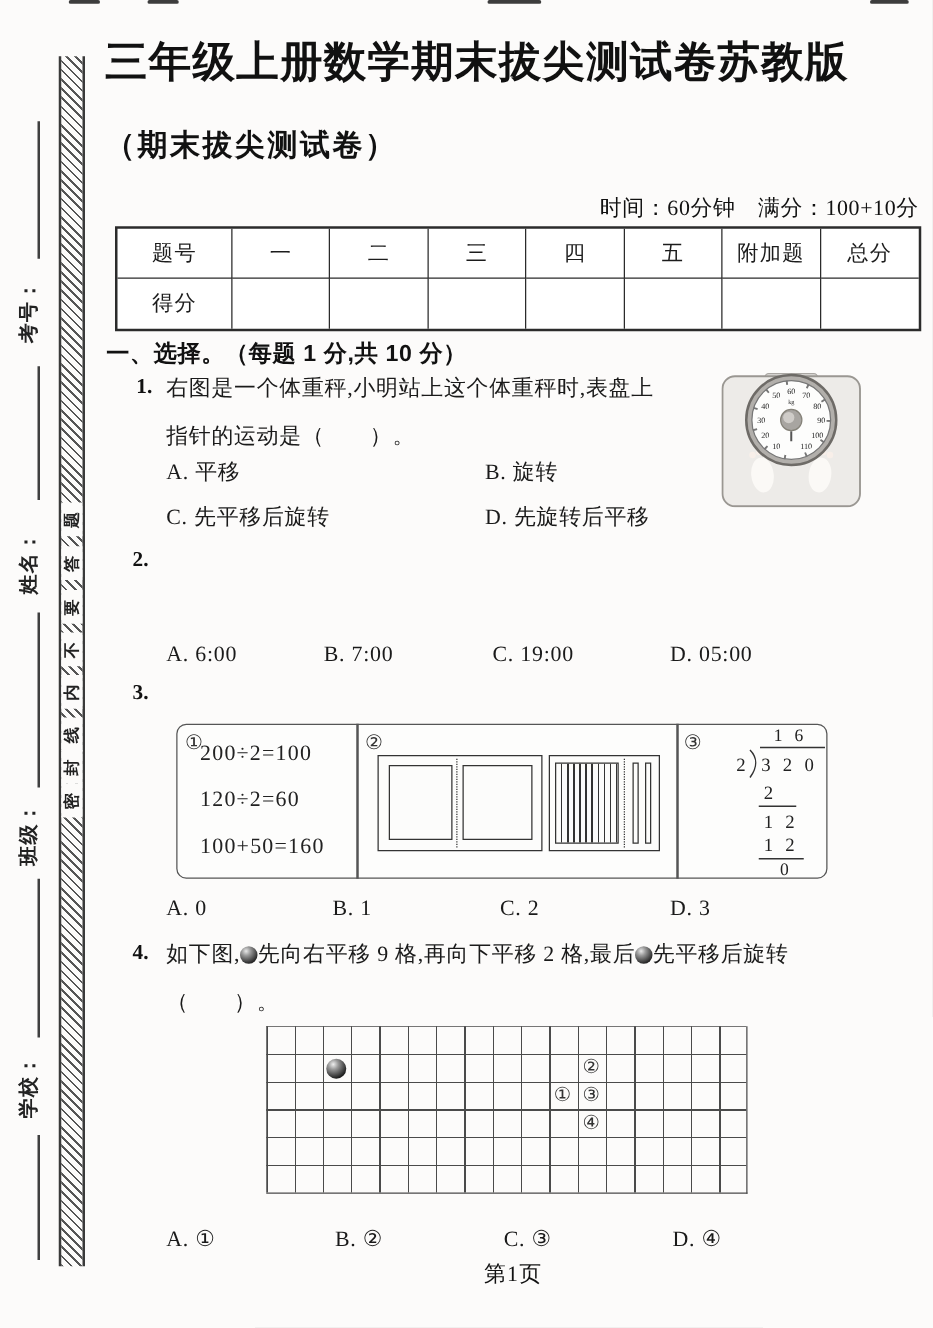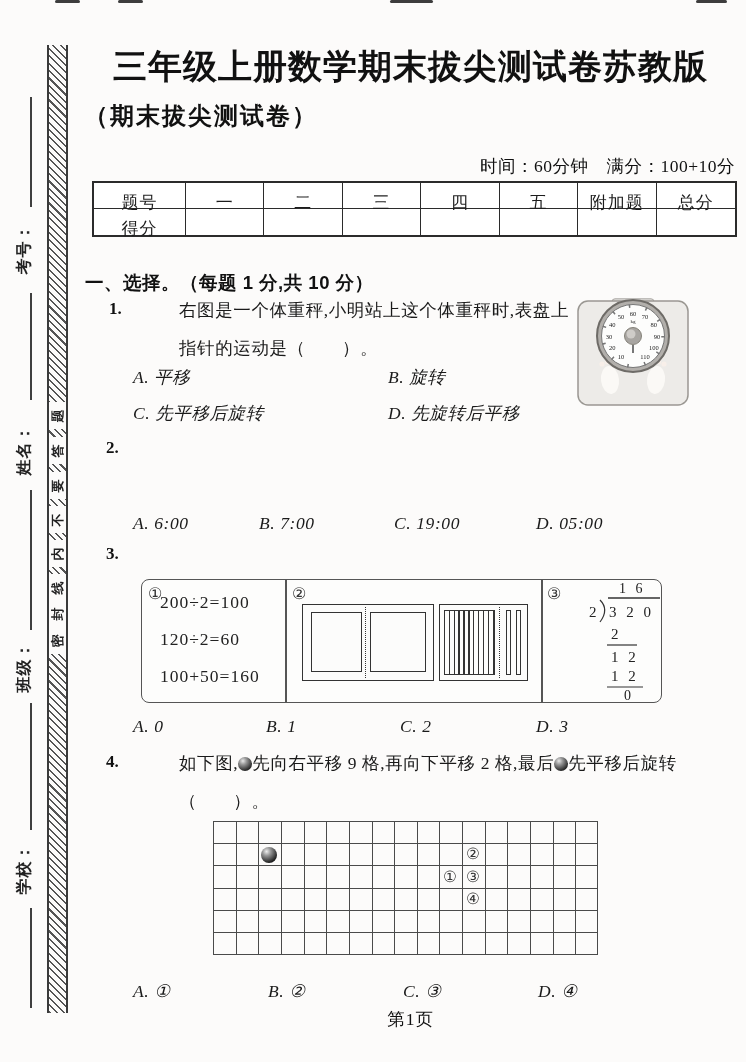--- a/index.html
+++ b/index.html
@@ -25,55 +25,55 @@
     border-left:2px solid #3a3a3a; border-right:2px solid #3a3a3a;
     background:repeating-linear-gradient(45deg, #555 0 1.5px, transparent 1.5px 5.2px);
   }
   .seal-char {
     position:absolute; left:49px; width:17px; height:27px;
     background:#fcfbfa; display:flex; align-items:center; justify-content:center;
   }
   .seal-char span { transform:rotate(-90deg); font-size:13px; font-weight:600; color:#222; }
   
   .title {
-    position:absolute; left:84px; width:653px; top:44px;
+    position:absolute; left:84px; width:653px; top:27px;
     font-family:"Liberation Sans", sans-serif; font-weight:700;
-    font-size:34px; letter-spacing:1px; text-align:center; color:#111;
+    font-size:34px; letter-spacing:1px; color:#111;
   }
   .subtitle {
     position:absolute; left:84px; width:653px; top:100px;
     font-family:"Liberation Sans", sans-serif; font-weight:700;
     font-size:24px; letter-spacing:2px; text-align:left; color:#111;
   }
   .meta {
     position:absolute; left:84px; width:651px; top:154px;
     font-size:17.5px; text-align:right; color:#111; letter-spacing:0.5px;
   }
   
   .score-table {
     position:absolute; left:92px; top:181px; width:645px;
     display:grid; grid-template-columns:92px repeat(7,1fr);
     border:2px solid #2b2b2b; background:#fff;
   }
   .score-table > div {
-    height:26px; line-height:40px; text-align:center; font-size:17px;
+    height:40px; line-height:40px; text-align:center; font-size:17px;
     border-right:1px solid #2b2b2b; border-bottom:1px solid #2b2b2b;
     letter-spacing:1px;
   }
   .score-table > div:nth-child(8n) { border-right:none; }
   .score-table > div:nth-child(n+9) { border-bottom:none; }
   
   .sec-head {
     position:absolute; left:85px; top:270px;
     font-family:"Liberation Sans", sans-serif; font-weight:700;
     font-size:18.5px; letter-spacing:0.5px; color:#111;
   }
   .qnum { position:absolute; font-weight:700; font-size:17px; color:#111; }
-  .qline { position:absolute; font-size:17.5px; letter-spacing:0.6px; color:#1a1a1a; white-space:nowrap;margin-left:46px; }
-  .opt  { position:absolute; font-size:17.5px; letter-spacing:0.6px; color:#1a1a1a; white-space:nowrap;font-style:italic; }
+  .qline { position:absolute; font-size:17.5px; letter-spacing:0.6px; color:#1a1a1a; white-space:nowrap; }
+  .opt  { position:absolute; font-size:17.5px; letter-spacing:0.6px; color:#1a1a1a; white-space:nowrap; }
   
   .m-box {
     position:absolute; left:141px; top:579px; width:521px; height:124px;
     border:1.5px solid #555; border-radius:8px; background:#fdfdfc;
   }
   .m-div { position:absolute; top:579px; width:1.5px; height:124px; background:#555; }
   .circ-label { position:absolute; font-size:16px; color:#333; }
   .formula { position:absolute; font-size:17.5px; letter-spacing:1px; color:#222; }
   .diagA { position:absolute; left:302px; top:604px; width:132px; height:77px; border:1.5px solid #333; background:#fcfcfb; }
   .diagA .sq1 { position:absolute; left:8px;  top:7px; width:51px; height:60px; border:1.3px solid #333; }

